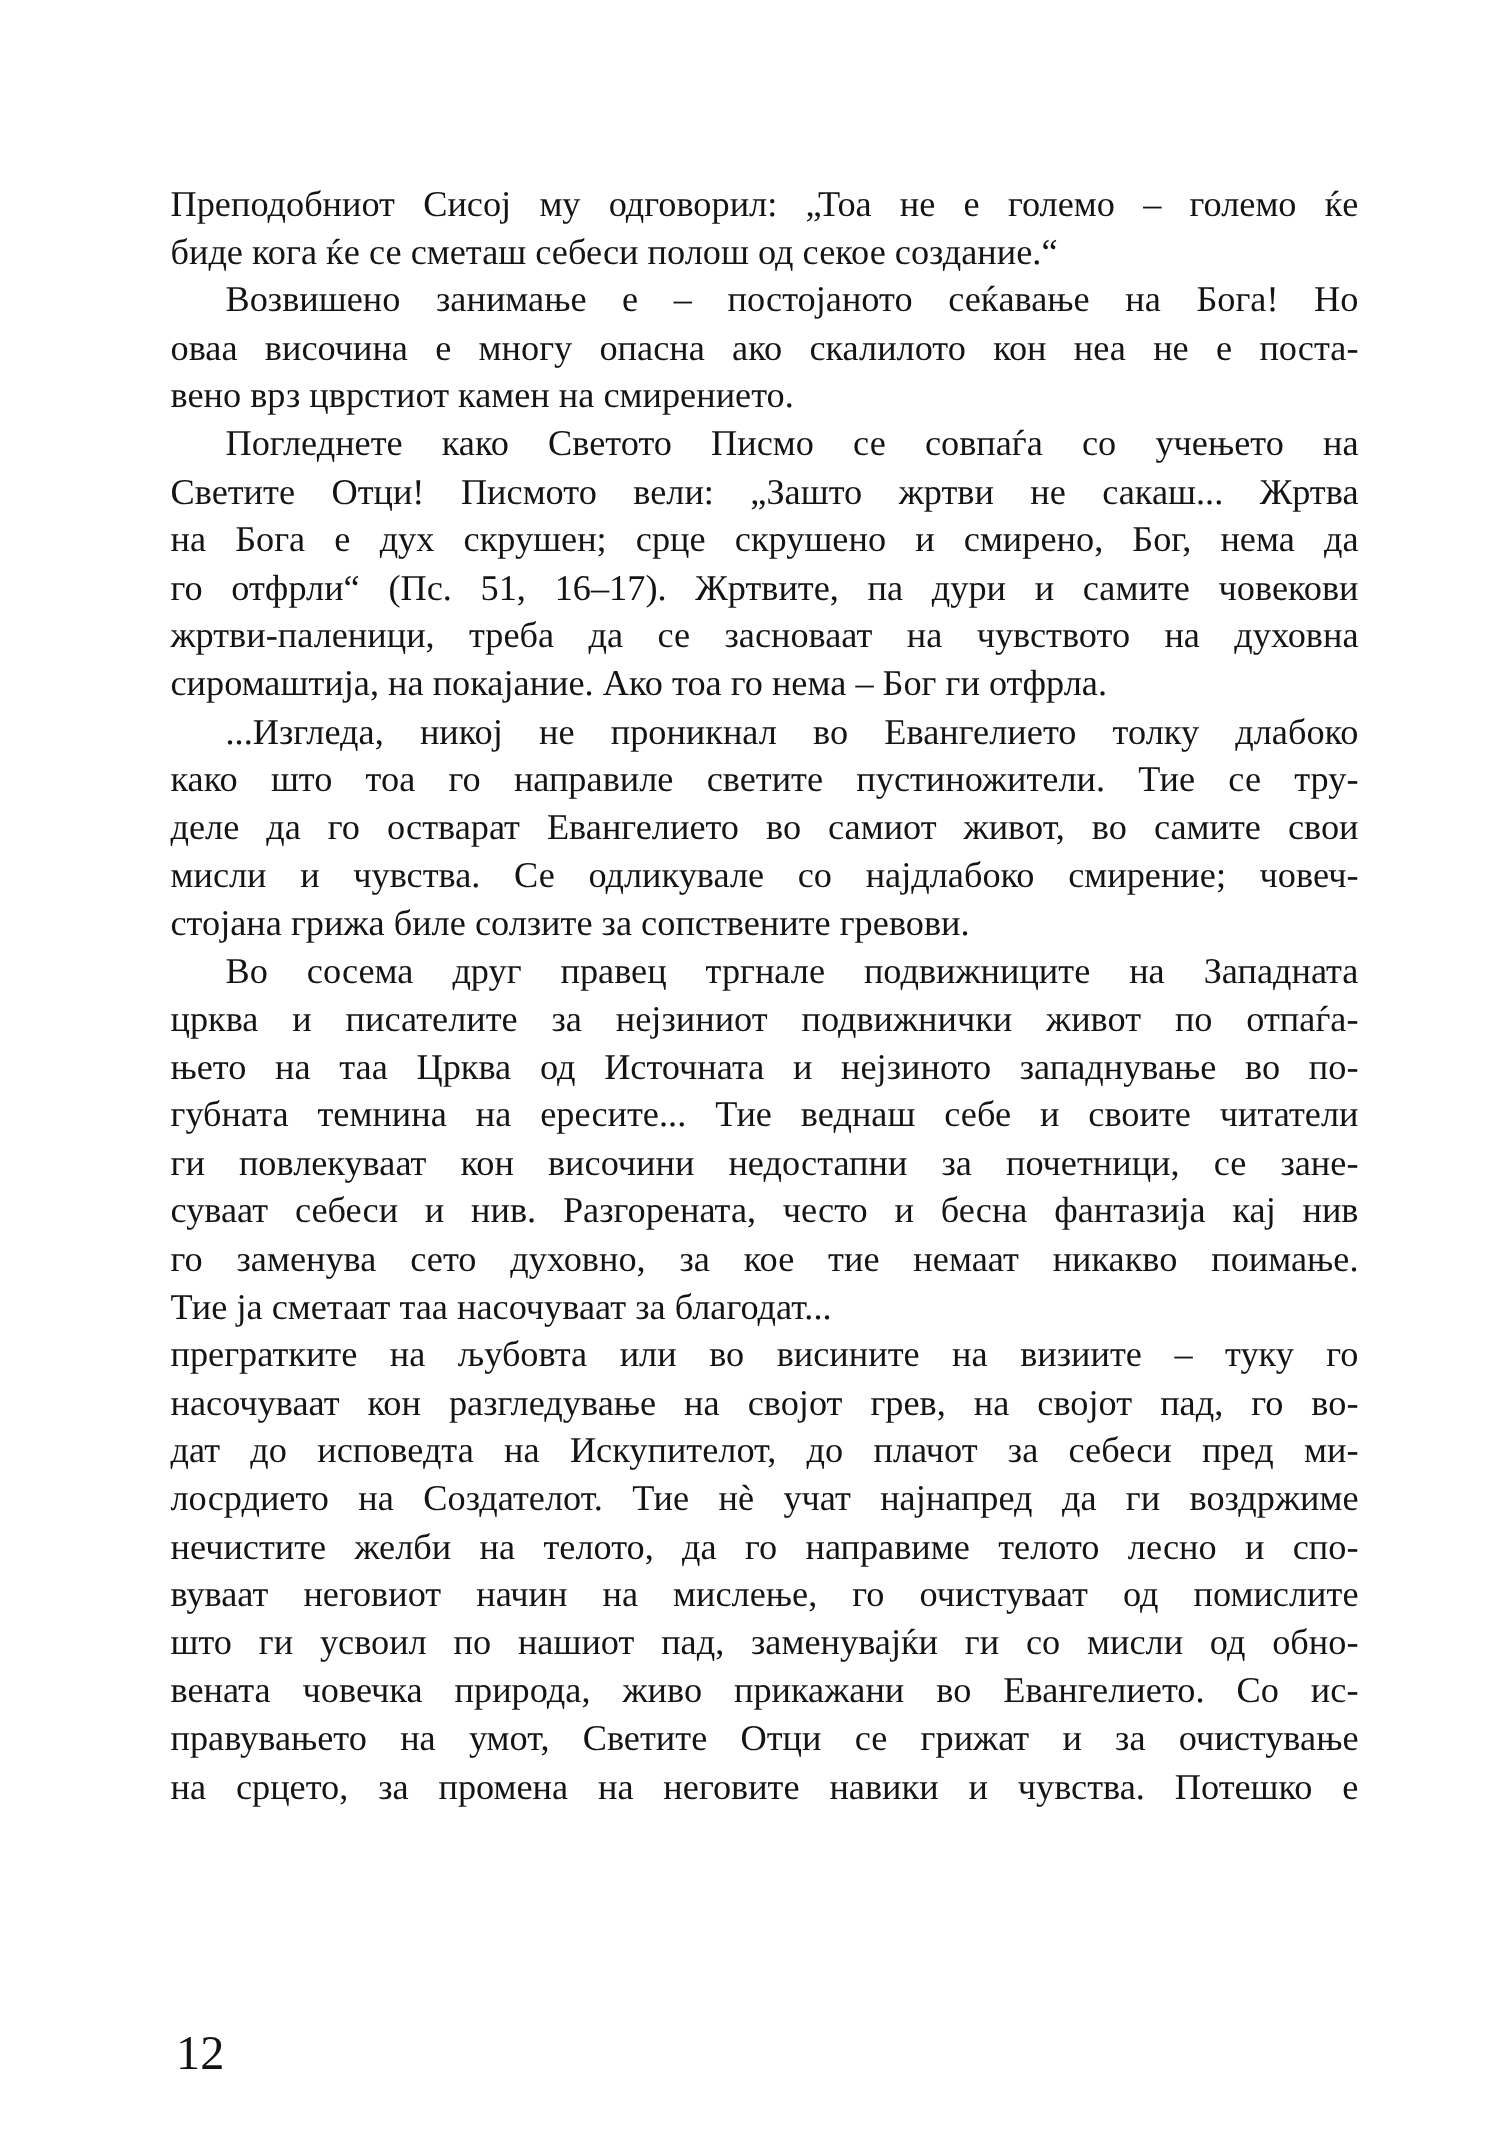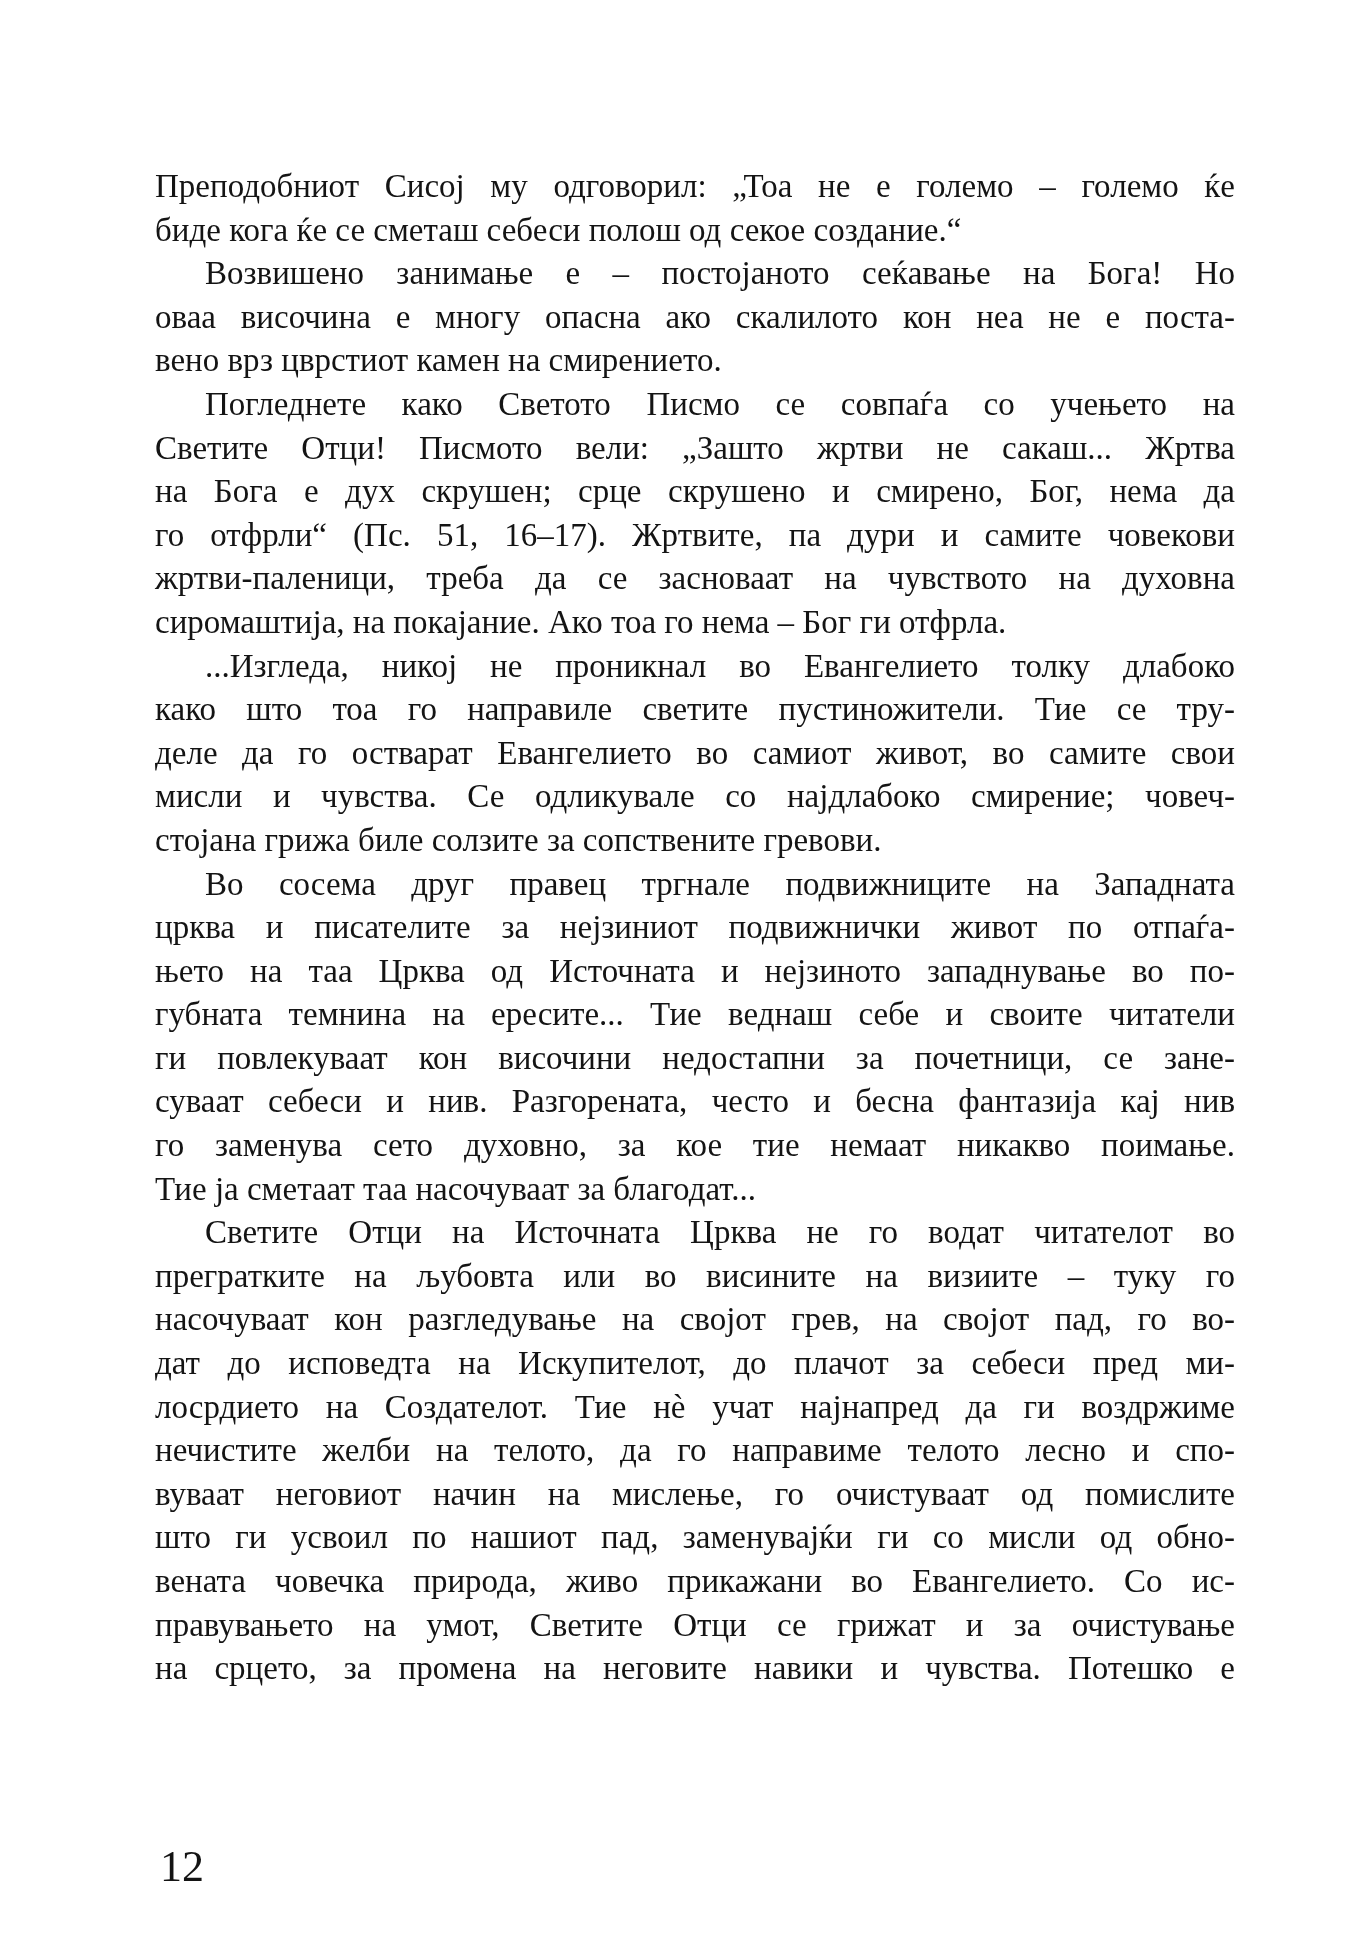--- a/index.html
+++ b/index.html
@@ -69,21 +69,20 @@
       <div class="line j">мисли и чувства. Се одликувале со најдлабоко смирение; човеч-</div>
       <div class="line l">стојана грижа биле солзите за сопствените гревови.</div>
       <div class="line j ind">Во сосема друг правец тргнале подвижниците на Западната</div>
       <div class="line j">црква и писателите за нејзиниот подвижнички живот по отпаѓа-</div>
       <div class="line j">њето на таа Црква од Источната и нејзиното западнување во по-</div>
       <div class="line j">губната темнина на ересите... Тие веднаш себе и своите читатели</div>
       <div class="line j">ги повлекуваат кон височини недостапни за почетници, се зане-</div>
       <div class="line j">суваат себеси и нив. Разгорената, често и бесна фантазија кај нив</div>
       <div class="line j">го заменува сето духовно, за кое тие немаат никакво поимање.</div>
       <div class="line l">Тие ја сметаат таа насочуваат за благодат...</div>
-      <div class="line j ind">Светите Отци на Источната Црква не го водат читателот во</div>
       <div class="line j">прегратките на љубовта или во висините на визиите – туку го</div>
       <div class="line j">насочуваат кон разгледување на својот грев, на својот пад, го во-</div>
       <div class="line j">дат до исповедта на Искупителот, до плачот за себеси пред ми-</div>
       <div class="line j">лосрдието на Создателот. Тие нѐ учат најнапред да ги воздржиме</div>
       <div class="line j">нечистите желби на телото, да го направиме телото лесно и спо-</div>
       <div class="line j">вуваат неговиот начин на мислење, го очистуваат од помислите</div>
       <div class="line j">што ги усвоил по нашиот пад, заменувајќи ги со мисли од обно-</div>
       <div class="line j">вената човечка природа, живо прикажани во Евангелието. Со ис-</div>
       <div class="line j">правувањето на умот, Светите Отци се грижат и за очистување</div>
       <div class="line j">на срцето, за промена на неговите навики и чувства. Потешко е</div>

